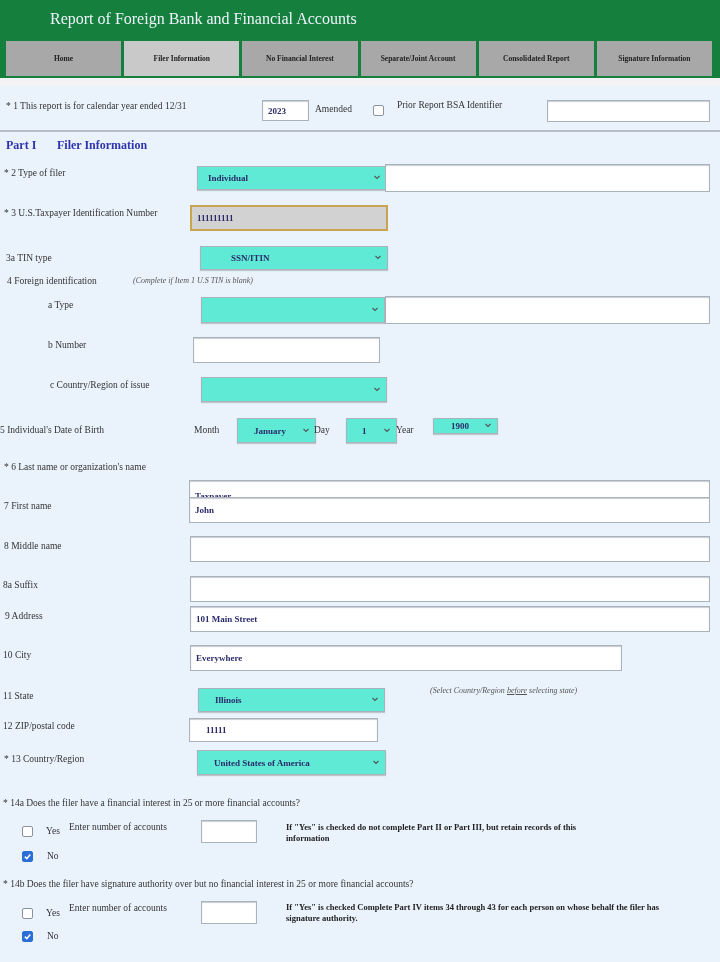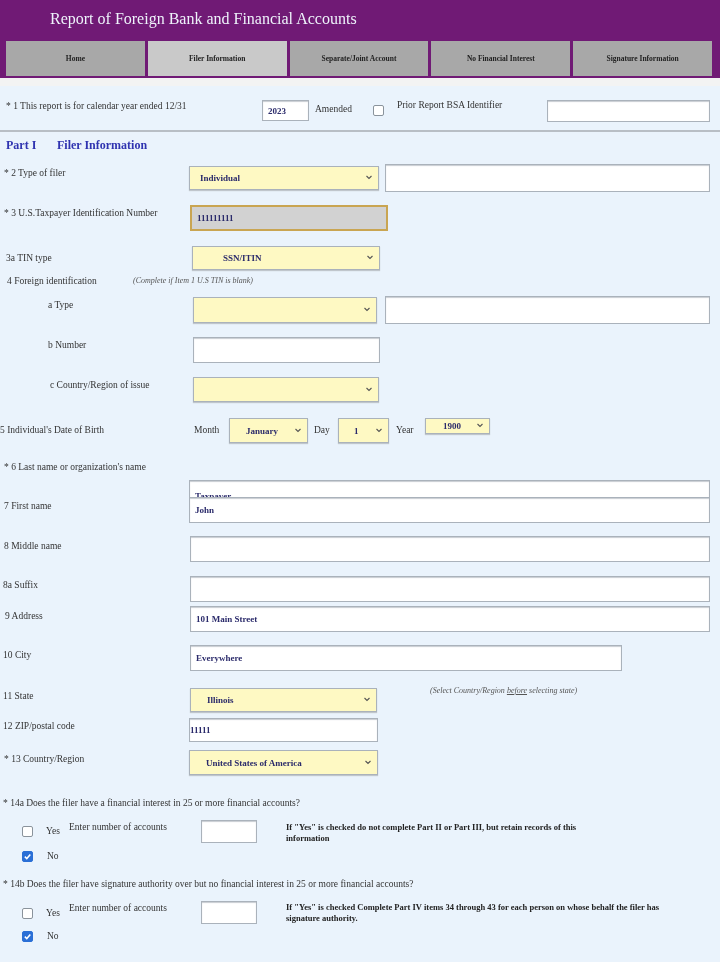--- a/index.html
+++ b/index.html
@@ -1,47 +1,48 @@
 <!DOCTYPE html>
 <html><head>
 <meta charset="utf-8">
 <style>
   * { box-sizing: border-box; margin: 0; padding: 0; }
   html, body { width: 720px; height: 962px; overflow: hidden; }
   body { background: #eaf3fc; font-family: "Liberation Serif", serif; color: #333; font-size: 10px; position: relative; }
-  .header { position: absolute; left: 0; top: 0; width: 720px; height: 78px; background: #701a75; }
+  .header { position: absolute; left: 0; top: 0; width: 720px; height: 78px; background: #15803d; }
   .header-title { position: absolute; left: 50px; top: 10px; color: #eef3fb; font-size: 16px; font-family: "Liberation Serif", serif; }
   .tabs { position: absolute; left: 6px; top: 41px; width: 706px; height: 35px; display: flex; gap: 3px; }
   .tab { flex: 1; background: #a8a8a8; color: #222; font-weight: bold; font-size: 7.5px; display: flex; align-items: center; justify-content: center; text-align: center; line-height: 1.25; cursor: pointer; padding: 0 6px; }
   .tab.active { background: #c9c9c9; }
   .strip { position: absolute; left: 0; top: 78px; width: 720px; height: 8px; background: #f3f3f3; }
   .lbl { position: absolute; font-size: 9.5px; color: #333; white-space: nowrap; }
   .field { position: absolute; background: #fff; border: 1px solid #aab2bb; box-shadow: inset 0 1px 1px #c8cdd2; font-size: 9px; font-weight: bold; color: #2b2b6b; padding: 0 5px; display: flex; align-items: center; }
-  .select { position: absolute; background: #fef9c3; border: 1px solid #aab2bb; box-shadow: 0 1px 1px #c0c6cc; font-size: 9px; font-weight: bold; color: #2b2b6b; display: flex; align-items: center; padding-left: 10px; cursor: pointer; }
+  .select { position: absolute; background: #5eead4; border: 1px solid #aab2bb; box-shadow: 0 1px 1px #c0c6cc; font-size: 9px; font-weight: bold; color: #2b2b6b; display: flex; align-items: center; padding-left: 10px; cursor: pointer; margin-left: 8px; }
   .chev { position: absolute; right: 5px; top: 50%; width: 8px; height: 8px; margin-top: -5px; }
   .chev svg { display: block; }
   .hr { position: absolute; left: 0; width: 720px; height: 2px; background: #b8bec5; }
   .part { position: absolute; font-weight: bold; color: #2f33b0; font-size: 12px; }
   .hint { position: absolute; font-style: italic; font-size: 8px; color: #555; white-space: nowrap; }
   .cb { position: absolute; width: 11px; height: 11px; border: 1px solid #8a939c; background: #fff; border-radius: 2px; cursor: pointer; }
   .cb.checked { background: #2a6fd6; border-color: #2a6fd6; }
   .cb.checked svg { display: block; }
   .note { position: absolute; font-size: 8.5px; font-weight: bold; color: #222; line-height: 1.35; }
   .tin { background: #d2d2d2; border: 2px solid #c9a552; box-shadow: none; }
 </style>
 </head>
 <body>
 
 <div class="header">
   <div class="header-title">Report of Foreign Bank and Financial Accounts</div>
   <div class="tabs">
     <div class="tab">Home</div>
     <div class="tab active">Filer Information</div>
+    <div class="tab">No Financial Interest</div>
     <div class="tab">Separate/Joint Account</div>
-    <div class="tab">No Financial Interest</div>
+    <div class="tab">Consolidated Report</div>
     <div class="tab">Signature Information</div>
   </div>
 </div>
 <div class="strip"></div>
 
 <div class="lbl" style="left:6px;top:101px;">* 1  This report is for calendar year ended 12/31</div>
 <div class="field" style="left:262px;top:100px;width:47px;height:21px;">2023</div>
 <div class="lbl" style="left:315px;top:104px;">Amended</div>
 <div class="cb" style="left:373px;top:105px;"></div>
 <div class="lbl" style="left:397px;top:100px;">Prior Report BSA Identifier</div>
@@ -155,21 +156,21 @@
   <span>Illinois</span>
   <span class="chev">
       <svg width="8" height="8" viewBox="0 0 8 8">
         <path d="M1.5 3 L4 5.5 L6.5 3" stroke="#555" stroke-width="1.1" fill="none"></path>
       </svg>
     </span>
 </div>
 <div class="hint" style="left:430px;top:686px;"><span>(Select Country/Region </span><span style="text-decoration:underline;">before</span><span>  selecting state)</span></div>
 
 <div class="lbl" style="left:3px;top:721px;">12  ZIP/postal code</div>
-<div class="field" style="left:189px;top:718px;width:189px;height:24px;padding-left:0;">11111</div>
+<div class="field" style="left:189px;top:718px;width:189px;height:24px;padding-left:16px;">11111</div>
 
 <div class="lbl" style="left:4px;top:754px;">* 13 Country/Region</div>
 <div class="select" style="left:189px;top:750px;width:189px;height:25px;padding-left:16px;">
   <span>United States of America</span>
   <span class="chev">
       <svg width="8" height="8" viewBox="0 0 8 8">
         <path d="M1.5 3 L4 5.5 L6.5 3" stroke="#555" stroke-width="1.1" fill="none"></path>
       </svg>
     </span>
 </div>

